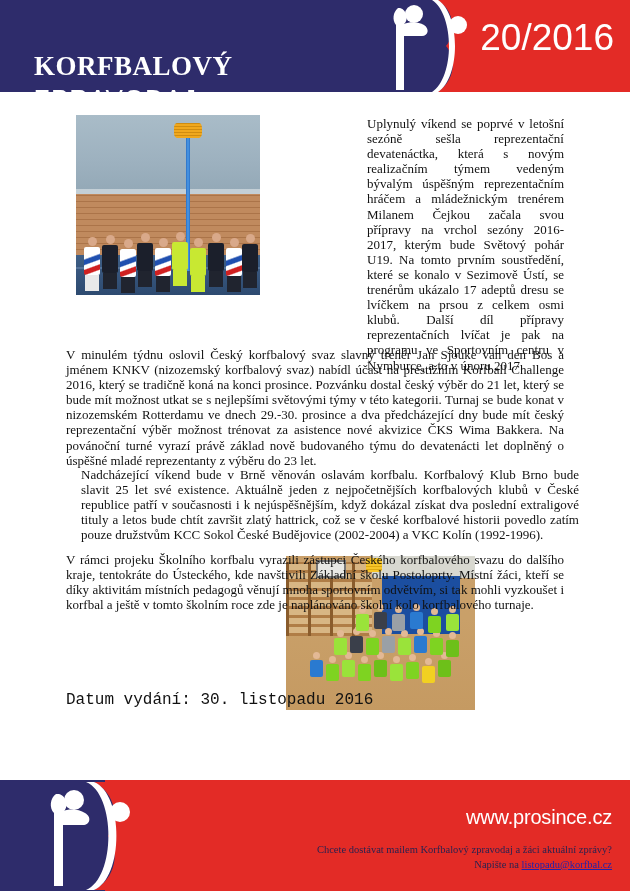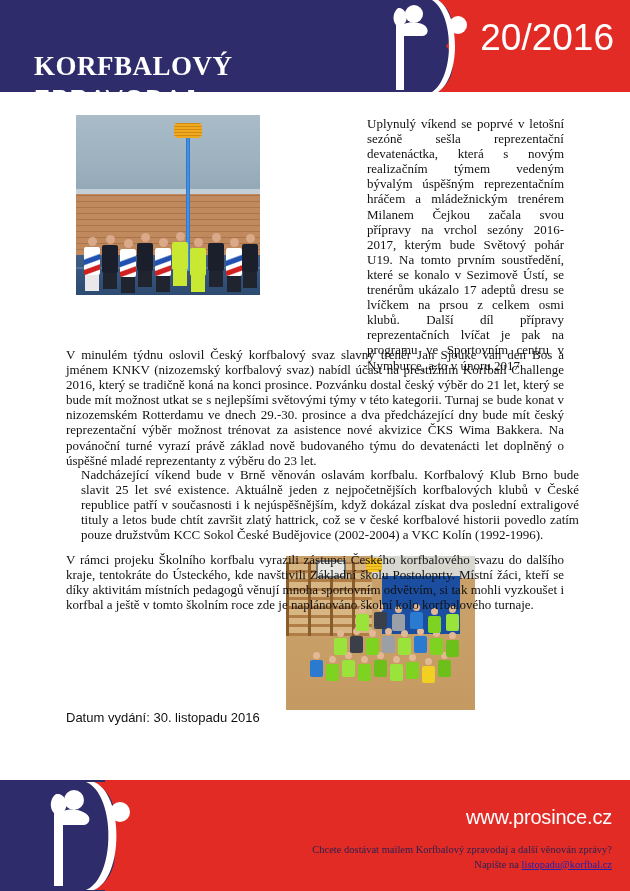--- a/index.html
+++ b/index.html
@@ -89,23 +89,23 @@
     float: right;
     width: 197px;
   }
   #para2 { left: 66px; top: 255px; width: 498px; }
   #para3 { left: 81px; top: 375px; width: 498px; }
   #para4 {
     left: 66px; top: 460px; width: 498px;
   }
   #date-line {
     position: absolute;
-    left: 66px; top: 618px;
-    font-family: Liberation Sans, sans-serif;
-    font-size: 13px;
+    left: 66px; top: 599px;
+    font-family: Liberation Mono, monospace;
+    font-size: 16px;
     color: #111111;
   }
 
   
   #photo-team {
     position: absolute;
     left: 76px; top: 23px;
     width: 184px; height: 180px;
     border: 0;
     overflow: hidden;
@@ -434,18 +434,18 @@
       <path d="M34 12 C28 16 27 26 32 31 L32 104 L41 104 L41 30 C47 26 45 14 37 12 Z" fill="#ffffff"></path>
       <circle cx="52" cy="18" r="10" fill="#ffffff"></circle>
       <path d="M34 34 C38 27 54 25 63 31 C70 35 68 43 61 43 L41 43 C35 43 32 38 34 34 Z" fill="#ffffff"></path>
       <circle cx="98" cy="30" r="10" fill="#ffffff"></circle>
     </svg>
   </div>
 
   <div id="footer-url">www.prosince.cz</div>
 
   <div id="footer-cta">
-    <div>Chcete dostávat mailem Korfbalový zpravodaj a další věnován zprávy?</div>
+    <div>Chcete dostávat mailem Korfbalový zpravodaj a žáci aktuální zprávy?</div>
     <div>
       <span>Napište na </span><span class="mail">listopadu@korfbal.cz</span>
     </div>
   </div>
 </div>
 
 </body></html>

